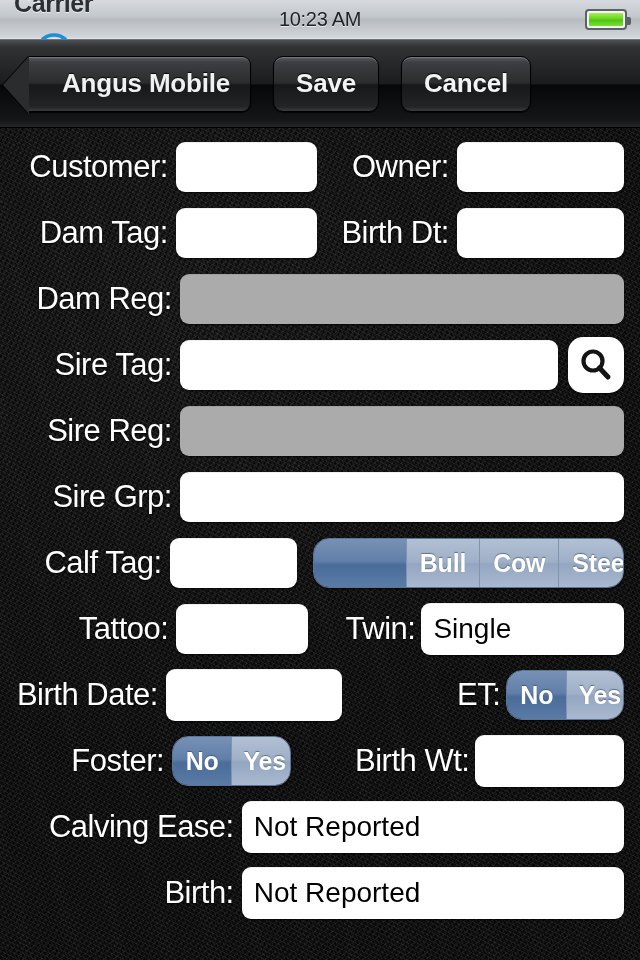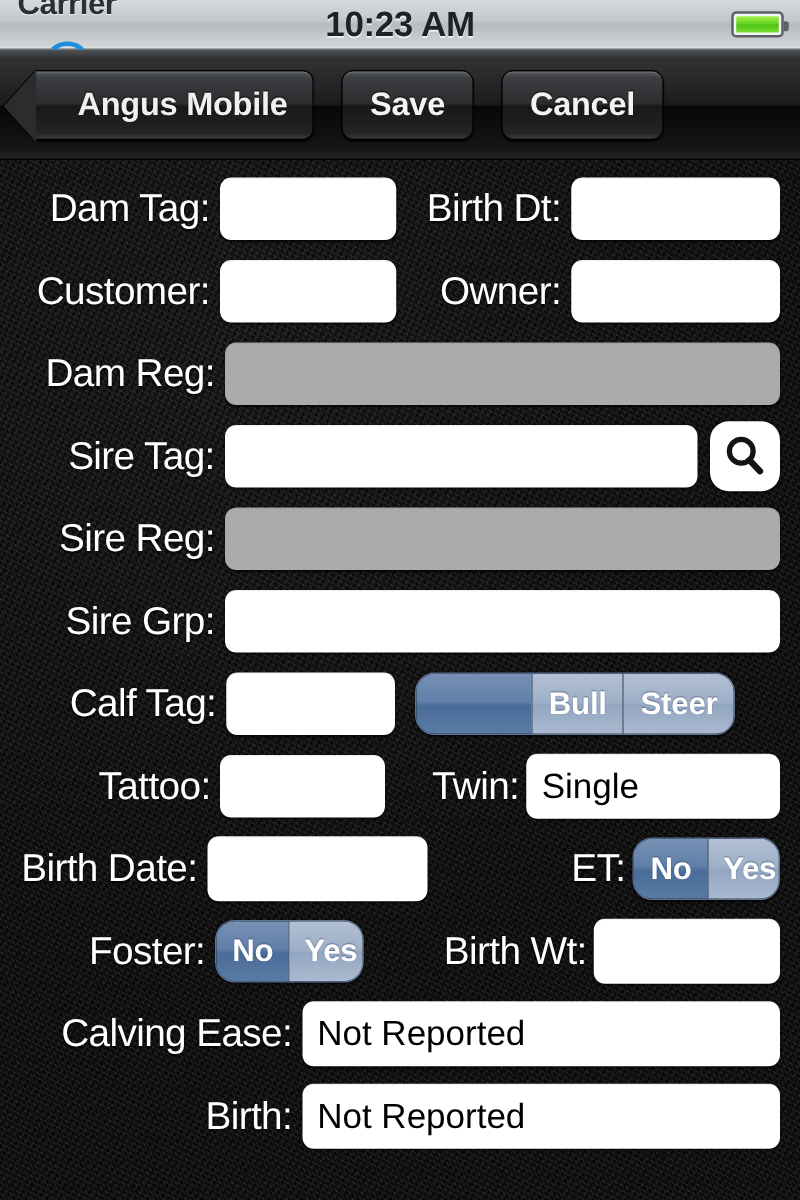--- a/index.html
+++ b/index.html
@@ -41,22 +41,22 @@
     font-weight: bold;
     color: #2c2f33;
     letter-spacing: -0.4px;
     text-shadow: 0 1px 0 rgba(255,255,255,.65);
   }
   .wifi { width: 30px; height: 22px; position: relative; }
   .sb-time {
     position: absolute;
     left: 0; right: 0;
     text-align: center;
-    font-size: 28px;
-    font-weight: bold;
+    font-size: 20px;
+    font-weight: normal;
     color: #1f2225;
     letter-spacing: -0.3px;
     text-shadow: 0 1px 0 rgba(255,255,255,.65);
   }
   .battery {
     position: absolute;
     right: 13px;
     top: 9px;
     width: 42px;
     height: 21px;
@@ -266,30 +266,30 @@
     <div class="backbtn">
       <span class="backbtn-label">Angus Mobile</span>
     </div>
     <div class="navbtn">Save</div>
     <div class="navbtn">Cancel</div>
   </div>
 
   <div class="formbody">
 
     <div class="row">
+      <div class="lbl" style="width:157px">Customer:</div>
+      <div class="field" style="width:145px;margin-left:8px"></div>
+      <div class="lbl" style="width:122px;margin-left:14px">Owner:</div>
+      <div class="field" style="width:172px;margin-left:8px"></div>
+    </div>
+
+    <div class="row">
       <div class="lbl" style="width:157px">Dam Tag:</div>
       <div class="field" style="width:145px;margin-left:8px"></div>
       <div class="lbl" style="width:122px;margin-left:14px">Birth Dt:</div>
-      <div class="field" style="width:172px;margin-left:8px"></div>
-    </div>
-
-    <div class="row">
-      <div class="lbl" style="width:157px">Customer:</div>
-      <div class="field" style="width:145px;margin-left:8px"></div>
-      <div class="lbl" style="width:122px;margin-left:14px">Owner:</div>
       <div class="field" style="width:172px;margin-left:8px"></div>
     </div>
 
     <div class="row">
       <div class="lbl" style="width:157px">Dam Reg:</div>
       <div class="field disabled" style="width:447px;margin-left:8px"></div>
     </div>
 
     <div class="row">
       <div class="lbl" style="width:157px">Sire Tag:</div>
@@ -311,20 +311,21 @@
       <div class="lbl" style="width:157px">Sire Grp:</div>
       <div class="field" style="width:447px;margin-left:8px"></div>
     </div>
 
     <div class="row">
       <div class="lbl" style="width:157px">Calf Tag:</div>
       <div class="field" style="width:135px;margin-left:8px"></div>
       <div class="seg" style="margin-left:16px">
         <div class="seg-item selected blank"></div>
         <div class="seg-item">Bull</div>
+        <div class="seg-item">Cow</div>
         <div class="seg-item">Steer</div>
       </div>
     </div>
 
     <div class="row">
       <div class="lbl" style="width:157px">Tattoo:</div>
       <div class="field" style="width:135px;margin-left:8px"></div>
       <div class="lbl" style="width:96px;margin-left:14px">Twin:</div>
       <div class="field tall" style="width:208px;margin-left:6px">Single</div>
     </div>

